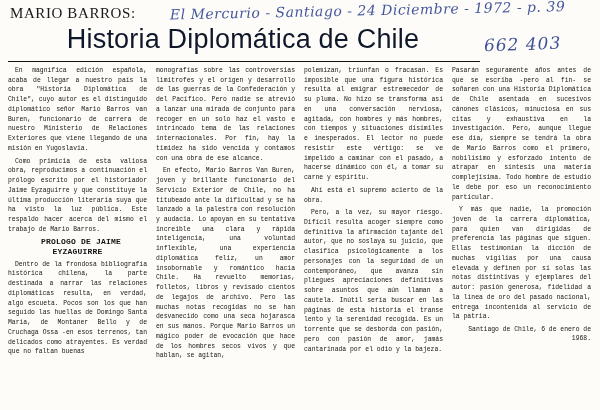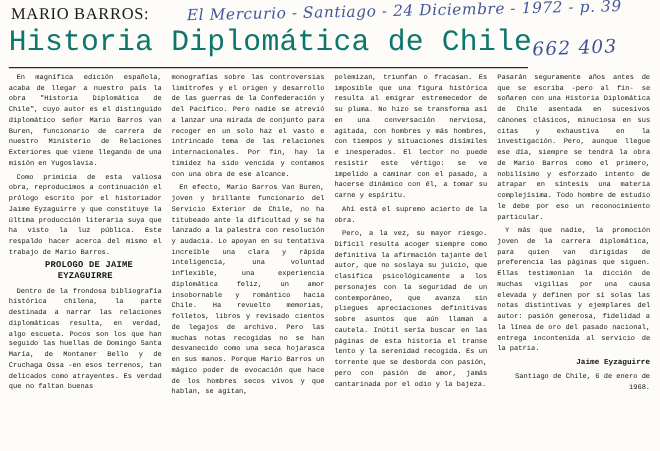--- a/index.html
+++ b/index.html
@@ -57,24 +57,24 @@
     font-size: 15px;
     letter-spacing: 0.6px;
     color: #1a1a1a;
     font-weight: normal;
   }
   .title {
     position: absolute;
     top: 24px;
     left: 8px;
     width: 470px;
-    text-align: right;
-    font-family: Liberation Mono, monospace;
+    text-align: center;
+    font-family: Liberation Sans, sans-serif;
     font-size: 27px;
-    color: #0f766e;
+    color: #0f172a;
     letter-spacing: 0.2px;
     white-space: nowrap;
   }
   .rule {
     position: absolute;
     top: 61px;
     left: 8px;
     width: 472px;
     border-top: 1px solid #111;
   }
@@ -161,18 +161,17 @@
 
     <div class="col">
       <p class="noindent">polemizan, triunfan o fracasan. Es imposible que una figura histórica resulta al emigrar estremecedor de su pluma. No hizo se transforma así en una conversación nerviosa, agitada, con hombres y más hombres, con tiempos y situaciones disímiles e inesperados. El lector no puede resistir este vértigo: se ve impelido a caminar con el pasado, a hacerse dinámico con él, a tomar su carne y espíritu.</p>
       <p>Ahí está el supremo acierto de la obra.</p>
       <p>Pero, a la vez, su mayor riesgo. Difícil resulta acoger siempre como definitiva la afirmación tajante del autor, que no soslaya su juicio, que clasifica psicológicamente a los personajes con la seguridad de un contemporáneo, que avanza sin pliegues apreciaciones definitivas sobre asuntos que aún llaman a cautela. Inútil sería buscar en las páginas de esta historia el transe lento y la serenidad recogida. Es un torrente que se desborda con pasión, pero con pasión de amor, jamás cantarinada por el odio y la bajeza.</p>
     </div>
 
     <div class="col">
       <p class="noindent">Pasarán seguramente años antes de que se escriba -pero al fin- se soñaren con una Historia Diplomática de Chile asentada en sucesivos cánones clásicos, minuciosa en sus citas y exhaustiva en la investigación. Pero, aunque llegue ese día, siempre se tendrá la obra de Mario Barros como el primero, nobilísimo y esforzado intento de atrapar en síntesis una materia complejísima. Todo hombre de estudio le debe por eso un reconocimiento particular.</p>
       <p>Y más que nadie, la promoción joven de la carrera diplomática, para quien van dirigidas de preferencia las páginas que siguen. Ellas testimonian la dicción de muchas vigilias por una causa elevada y definen por sí solas las notas distintivas y ejemplares del autor: pasión generosa, fidelidad a la línea de oro del pasado nacional, entrega incontenida al servicio de la patria.</p>
-      <p class="signature">Jaime Eyzaguirre</p>
       <p class="sign-place">Santiago de Chile, 6 de enero de 1968.</p>
     </div>
 
   </div>
 </div>
 
 </body></html>

